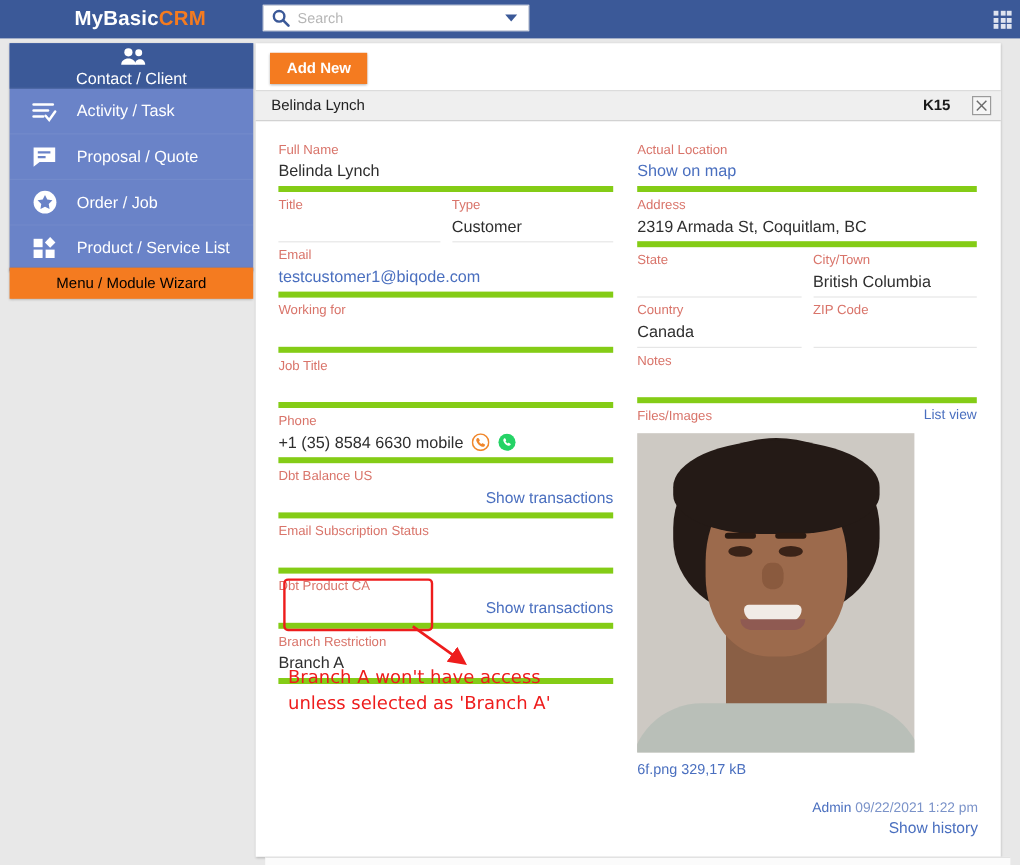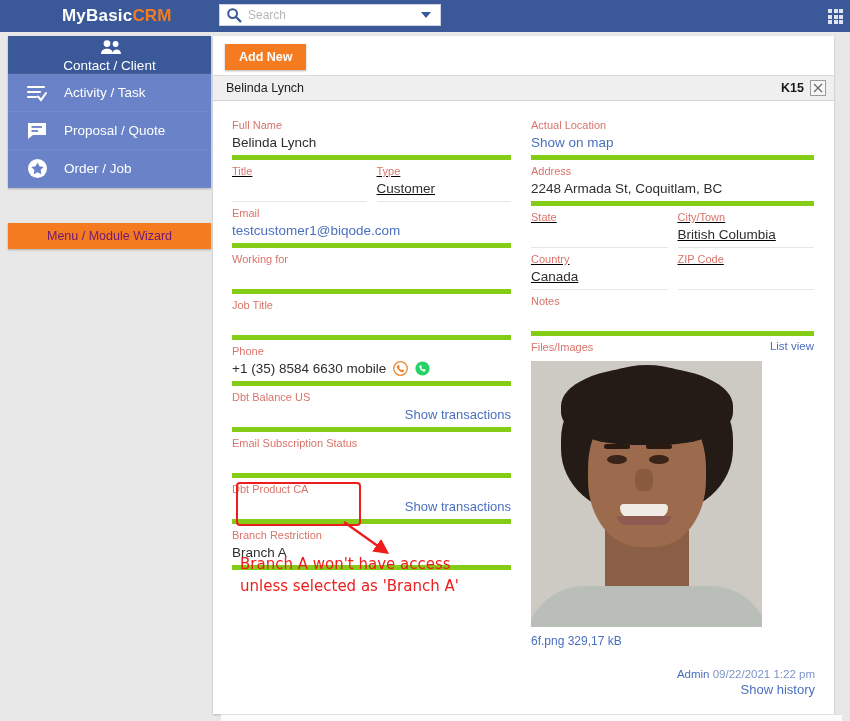--- a/index.html
+++ b/index.html
@@ -81,21 +81,21 @@
   .nav-item.active { background: #3b5998; flex-direction: column; }
   .nav-ico {
     width: 26px; height: 22px; margin-left: 16px; margin-right: 14px;
     flex: 0 0 auto; display: flex; align-items: center; justify-content: center;
   }
   .nav-label { white-space: nowrap; }
   .wizard-btn {
     position: absolute; left: 8px; top: 223px;
     width: 203px; height: 26px;
     background: #f47b20;
-    color: #701a75; font-size: 12.5px;
+    color: #000000; font-size: 12.5px;
     display: flex; align-items: center; justify-content: center;
     cursor: pointer;
     box-shadow: 0 1px 2px rgba(0,0,0,.25);
   }
 
   
   .main {
     position: absolute; left: 213px; top: 36px;
     width: 621px; height: 678px;
     background: #ffffff;
@@ -117,21 +117,21 @@
     border-top: 1px solid #dcdcdc;
     border-bottom: 1px solid #d2d2d2;
     display: flex; align-items: center;
     box-sizing: border-box;
   }
   .record-title {
     margin-left: 13px; font-size: 12.5px; color: #222;
   }
   .record-right {
     margin-left: auto; margin-right: 8px;
-    display: flex; align-items: center; gap: 6px;
+    display: flex; align-items: center; gap: 18px;
   }
   .record-code { font-size: 12.5px; font-weight: bold; color: #1b1b1b; }
   .close-box {
     width: 14px; height: 14px;
     border: 1px solid #9b9b9b;
     display: flex; align-items: center; justify-content: center;
     cursor: pointer; background: #f6f6f6;
   }
 
   
@@ -156,21 +156,21 @@
   }
   .fvalue {
     font-size: 13.5px; color: #2e2e2e;
     line-height: 19px; min-height: 19px;
   }
   .fvalue.link { color: #4a6fbf; }
   .fvalue.blank { min-height: 19px; }
 
   .pair { display: flex; gap: 0; }
   .pair > div { flex: 1 1 50%; box-sizing: border-box; }
-  .pair .cell { border-bottom: 1px solid #e6e6e6; padding-top: 4px; padding-bottom: 3px; min-height: 36px; box-sizing: border-box; text-decoration: underline; }
+  .pair .cell { border-bottom: 1px solid #e6e6e6; padding-top: 4px; padding-bottom: 3px; min-height: 36px; box-sizing: border-box; }
   .pair .cell.first { margin-right: 10px; }
 
   .phone-row { display: flex; align-items: center; gap: 7px; }
   .ico-call, .ico-wa { width: 15px; height: 15px; flex: 0 0 auto; }
 
   .linkline { display: flex; justify-content: flex-end; }
   .linkline a { color: #4a6fbf; font-size: 13px; text-decoration: none; cursor: pointer; }
 
   .sub-head { display: flex; align-items: flex-start; justify-content: space-between; gap: 32px; }
   .listview { color: #4a6fbf; font-size: 11.5px; cursor: pointer; }
@@ -318,20 +318,31 @@
     <div class="nav-item">
       <span class="nav-ico">
         <svg width="21" height="21" viewBox="0 0 21 21">
           <circle cx="10.5" cy="10.5" r="9.5" fill="#ffffff"></circle>
           <path d="M10.5 4.4l1.9 3.9 4.3.6-3.1 3 .7 4.3-3.8-2-3.8 2 .7-4.3-3.1-3 4.3-.6z" fill="#6a83c8"></path>
         </svg>
       </span>
       <span class="nav-label">Order / Job</span>
     </div>
 
+    <div class="nav-item">
+      <span class="nav-ico">
+        <svg width="21" height="20" viewBox="0 0 21 20" fill="#ffffff">
+          <rect x="1" y="2" width="7.5" height="7"></rect>
+          <rect x="1" y="11" width="7.5" height="7"></rect>
+          <rect x="11" y="11" width="7.5" height="7"></rect>
+          <path d="M14.8 0.6l4.4 4.4-4.4 4.4-4.4-4.4z"></path>
+        </svg>
+      </span>
+      <span class="nav-label">Product / Service List</span>
+    </div>
   </div>
 
   <div class="wizard-btn">
     <span>Menu / Module Wizard</span>
   </div>
 
   <div class="main">
 
     <button class="addnew">Add New</button>
 
@@ -429,21 +440,21 @@
 
       <div class="col right">
 
         <div class="field">
           <div class="flabel">Actual Location</div>
           <div class="fvalue link">Show on map</div>
         </div>
 
         <div class="field">
           <div class="flabel">Address</div>
-          <div class="fvalue">2248 Armada St, Coquitlam, BC</div>
+          <div class="fvalue">2319 Armada St, Coquitlam, BC</div>
         </div>
 
         <div class="pair">
           <div class="cell first">
             <div class="flabel">State</div>
             <div class="fvalue blank"></div>
           </div>
           <div class="cell">
             <div class="flabel">City/Town</div>
             <div class="fvalue">British Columbia</div>

